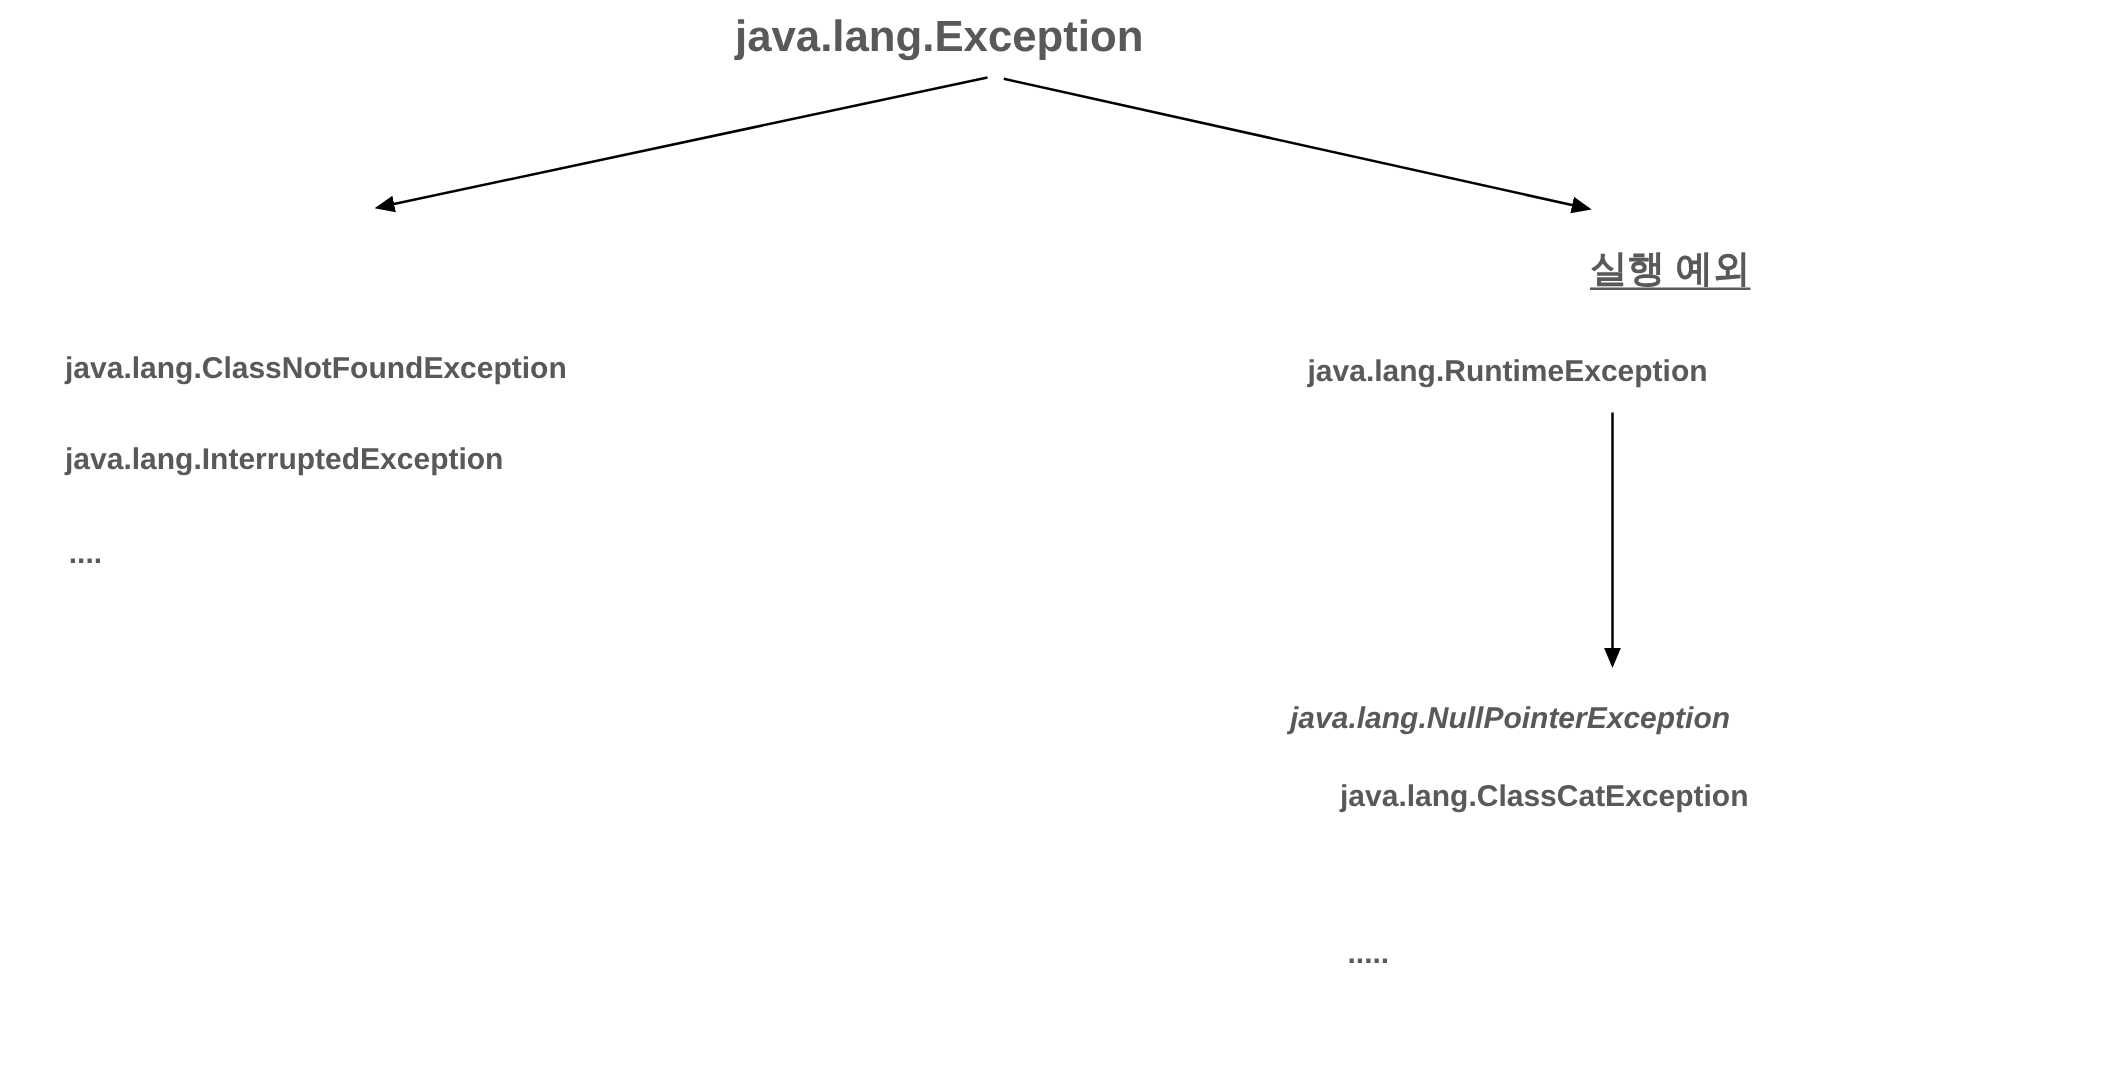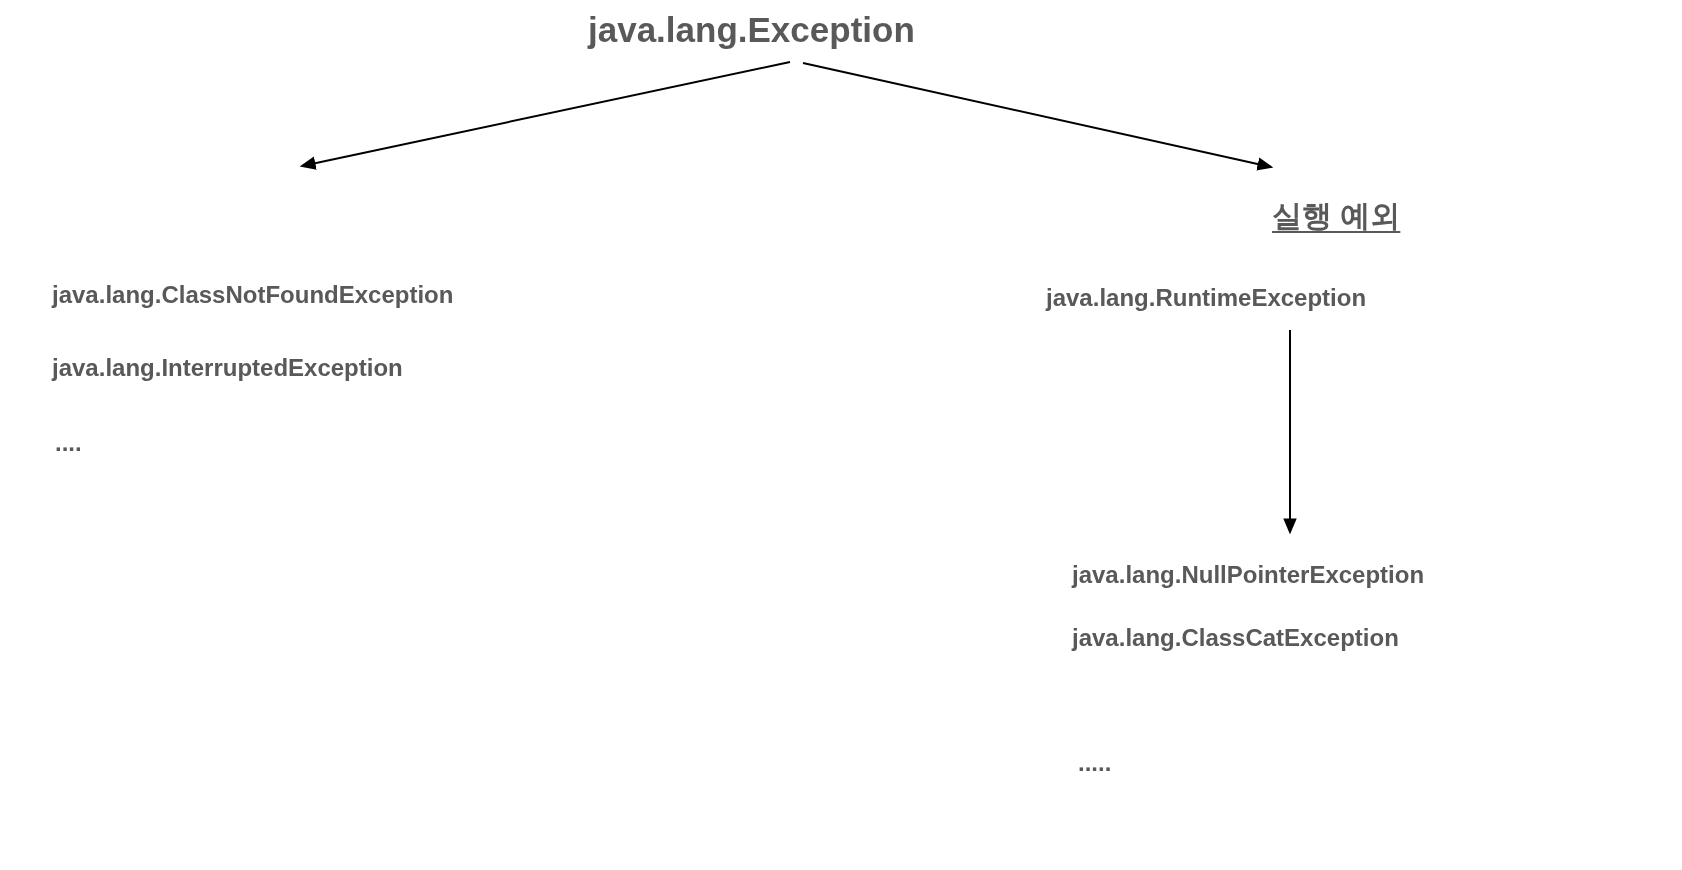--- a/index.html
+++ b/index.html
@@ -36,21 +36,21 @@
   }
   .heading-left  { left: 62px;   top: 201px; }
   .heading-right { left: 1272px; top: 201px; text-align: center; }
   .item { font-size: 24px; }
 
   .l-item-0 { left: 52px; top: 283px; }
   .l-item-1 { left: 52px; top: 356px; }
   .l-item-2 { left: 55px; top: 431px; }
 
   .r-parent { left: 1046px; top: 286px; }
-  .r-item-0 { left: 1072px; top: 563px; }
+  .r-item-0 { left: 1032px; top: 563px; font-style: italic; }
   .r-item-1 { left: 1072px; top: 626px; text-align: center; }
   .r-item-2 { left: 1072px; top: 688px; }
   .r-item-3 { left: 1078px; top: 751px; }
 
   .arrows {
     position: absolute;
     left: 0;
     top: 0;
     width: 1682px;
     height: 870px;

